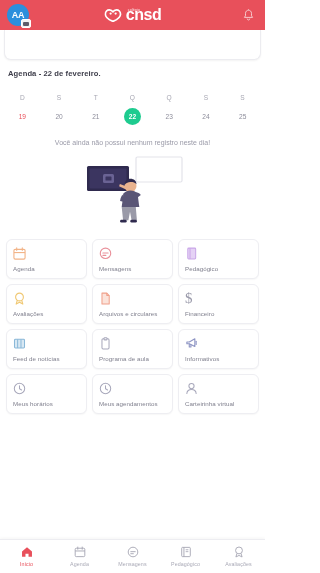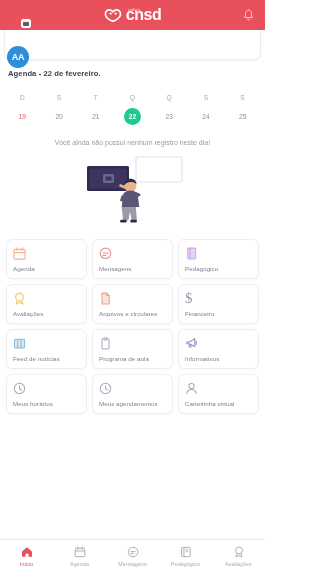--- a/index.html
+++ b/index.html
@@ -40,21 +40,20 @@
     height: 22px;
     border-radius: 50%;
     background: #2c8fdc;
     color: #ffffff;
     font-size: 9px;
     font-weight: bold;
     letter-spacing: -0.3px;
     display: flex;
     align-items: center;
     justify-content: center;
-    margin-top: 42px;
   }
   .avatar-badge {
     position: absolute;
     right: -2px;
     bottom: -2px;
     width: 10px;
     height: 9px;
     border-radius: 2px;
     background: #f2f2f2;
     border: 1px solid #ffffff;

